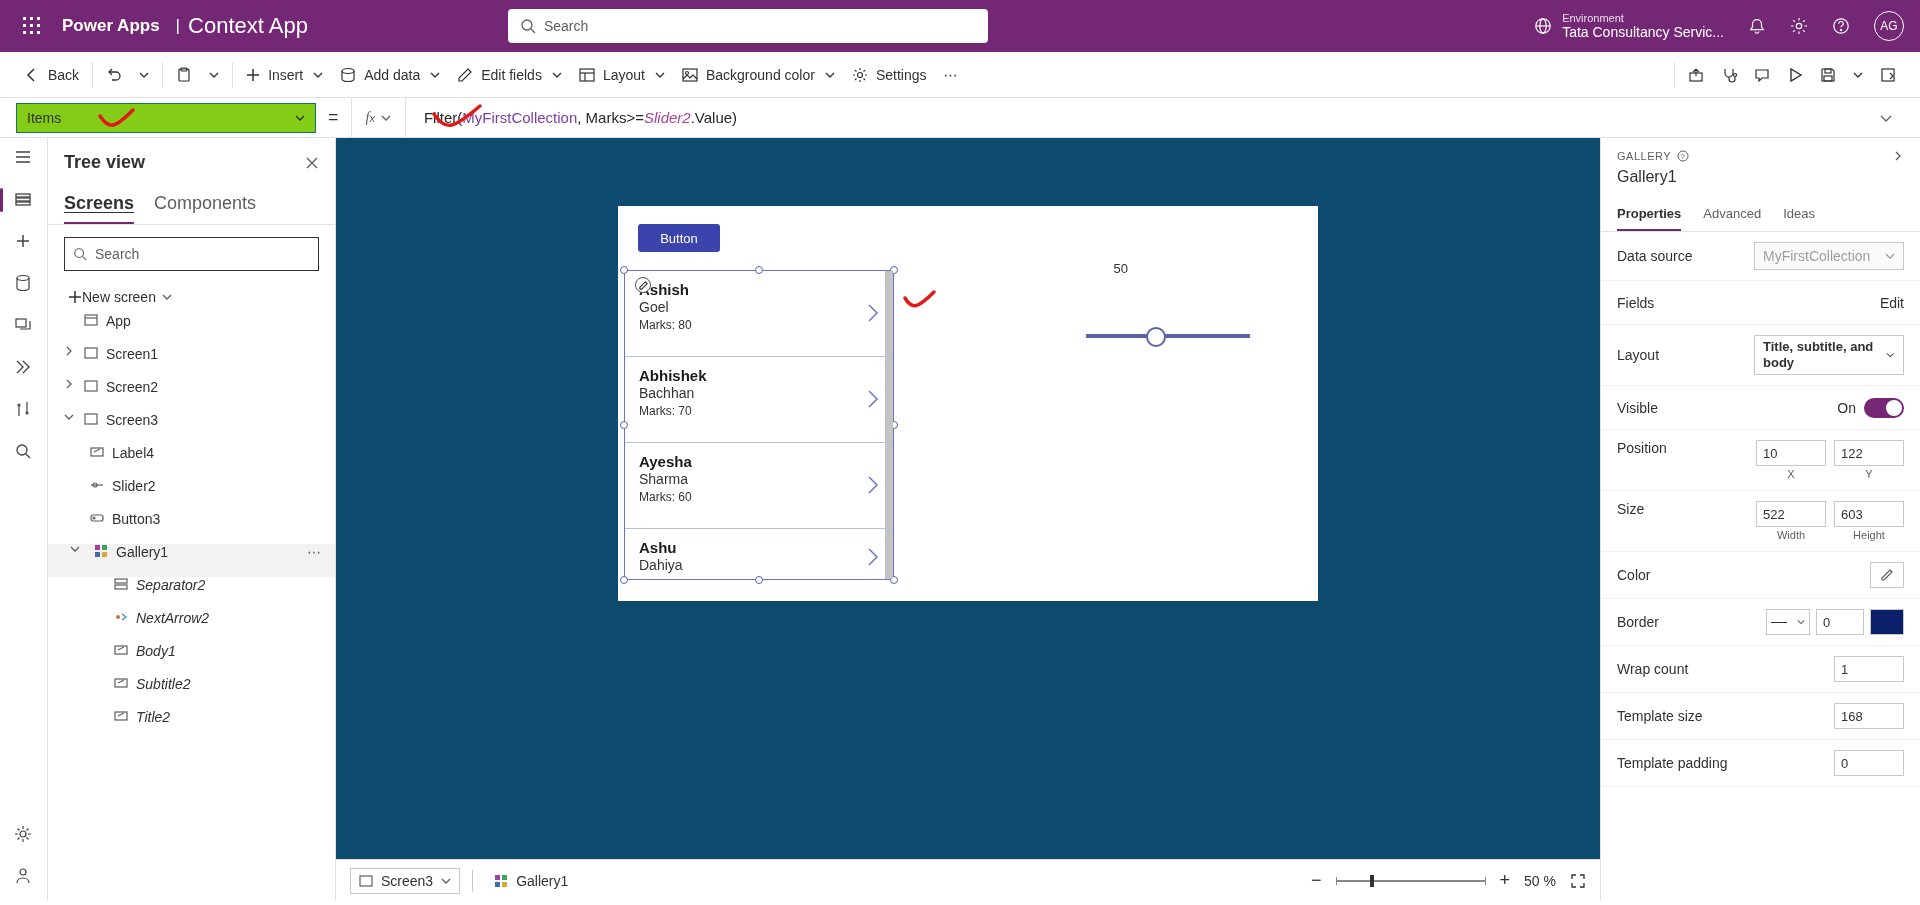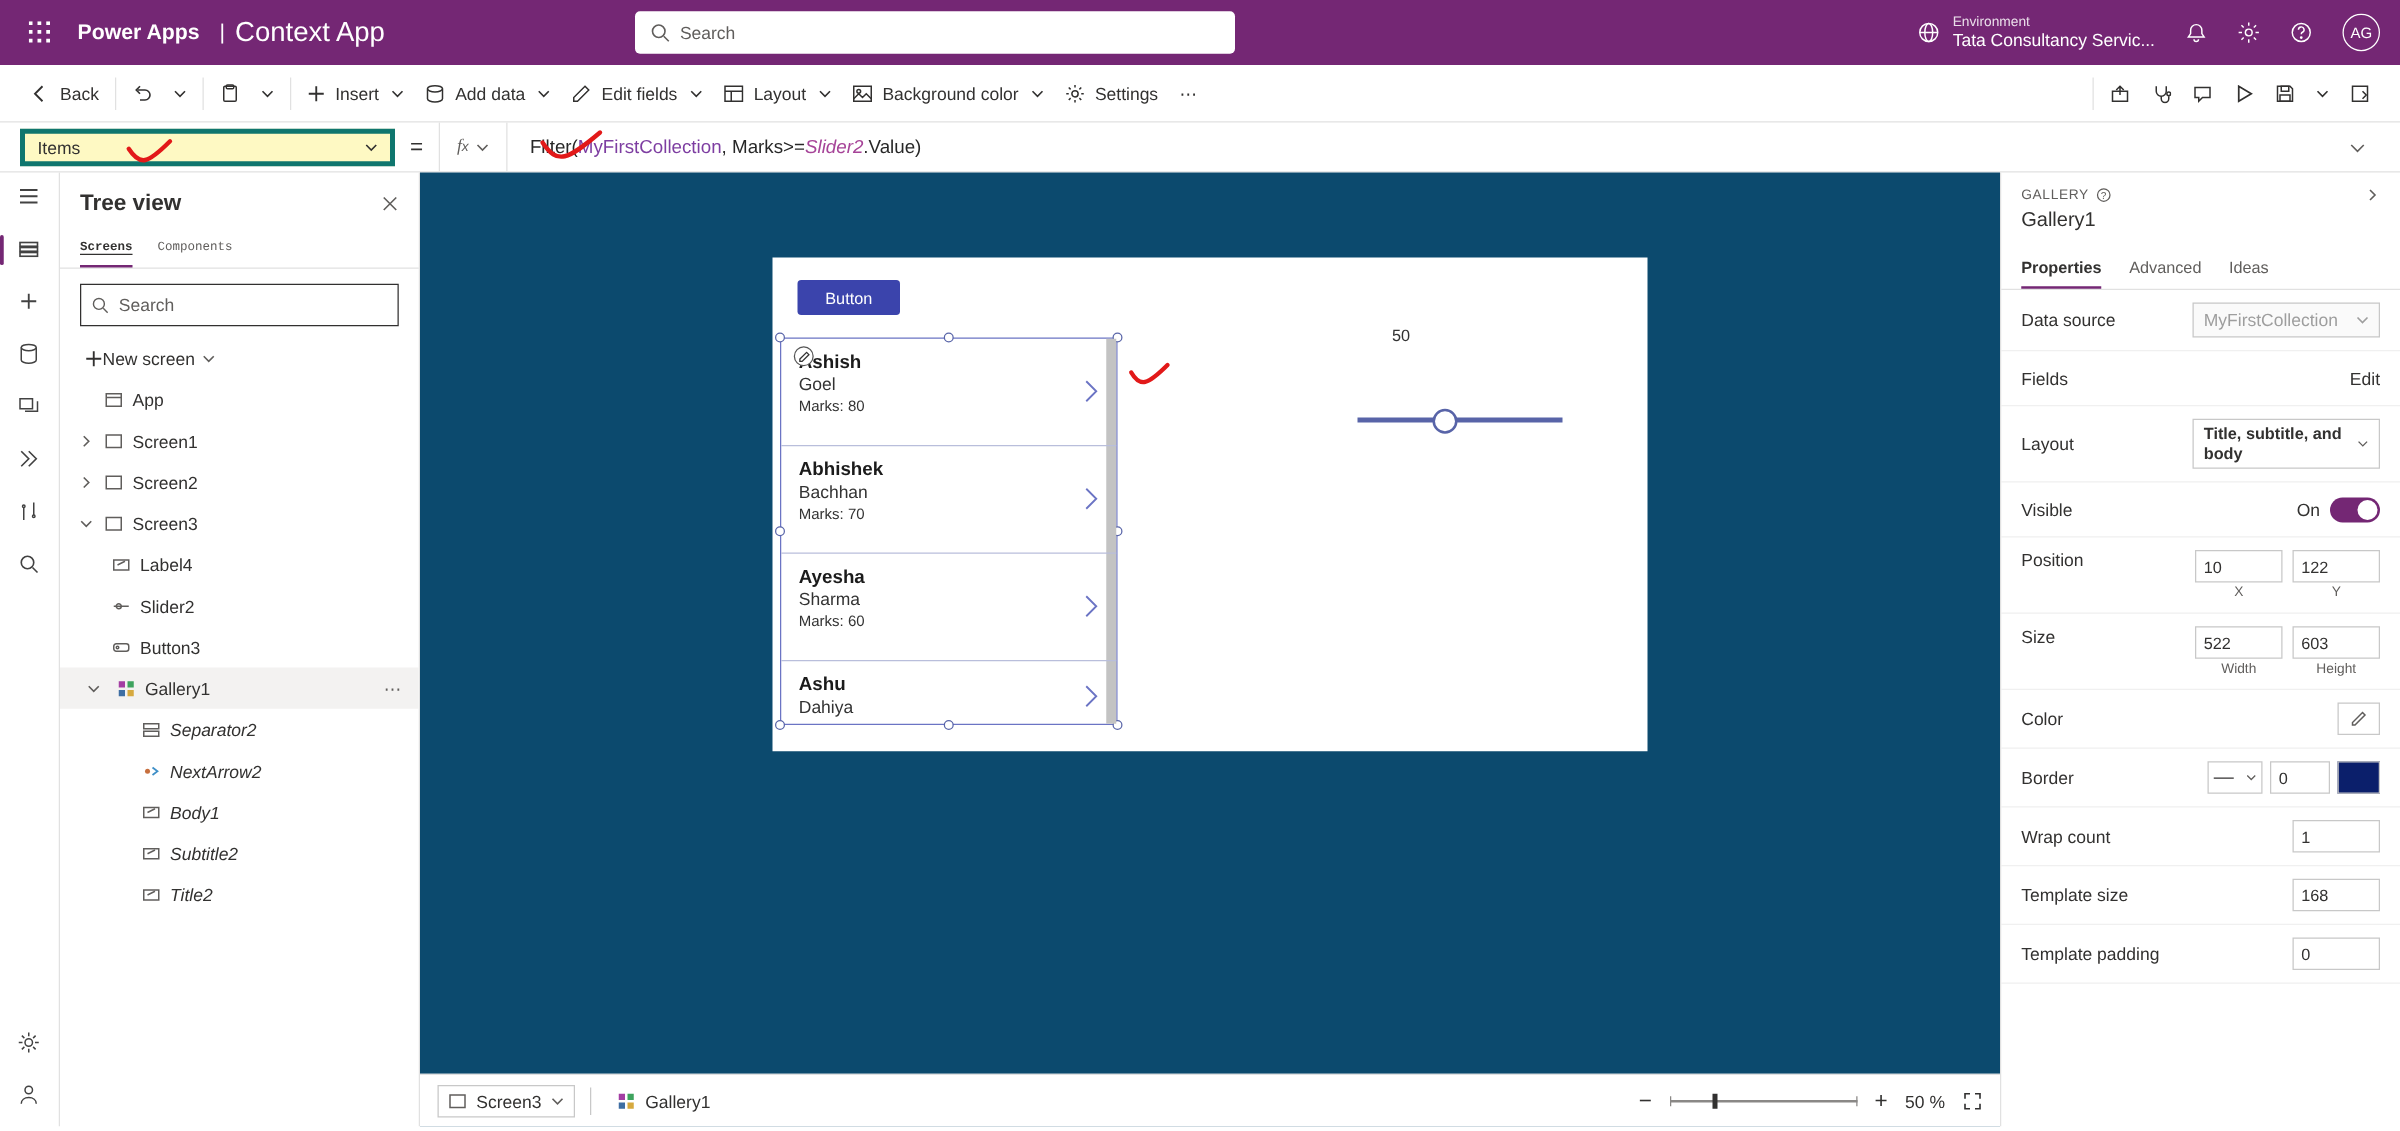--- a/index.html
+++ b/index.html
@@ -33,21 +33,21 @@
 
   
   .tbar{height:46px;border-bottom:1px solid var(--border);display:flex;align-items:center;padding:0 16px;gap:1px;}
   .tbtn{display:flex;align-items:center;gap:8px;height:34px;padding:0 8px;border-radius:4px;cursor:pointer;color:#323130;}
   .divv{width:1px;height:26px;background:var(--border);margin:0 4px;}
   .chev{margin-left:2px;}
   .tbar-spacer{flex:1;}
 
   
   .fbar{height:40px;border-bottom:1px solid var(--border);display:flex;align-items:center;padding:0 16px;gap:12px;position:relative;}
-  .prop-dd{width:300px;height:30px;border:4px solid #0f766e;display:flex;align-items:center;justify-content:space-between;padding:0 10px;font-size:14px;background:#fef9c3;position:relative;}
+  .prop-dd{width:300px;height:30px;border:1px solid #0f766e;display:flex;align-items:center;justify-content:space-between;padding:0 10px;font-size:14px;background:#84cc16;position:relative;}
   .eq{font-size:18px;color:#323130;}
   .fx{display:flex;align-items:center;gap:6px;border-left:1px solid var(--border);border-right:1px solid var(--border);height:100%;padding:0 14px;font-style:italic;color:#605e5c;}
   .formula{flex:1;height:100%;display:flex;align-items:center;font-family:Consolas,monospace;font-size:15px;padding:0 6px;}
   .tk-fn{color:#272727;}
   .tk-id{color:#7d3da1;}
   .tk-id2{color:#a64398;font-style:italic;}
   .tk-txt{color:#272727;}
   .expand{width:36px;display:flex;justify-content:center;}
   .check{position:absolute;}
   .check path{stroke:#e21919;stroke-width:3.5;fill:none;stroke-linecap:round;}
@@ -60,26 +60,26 @@
   .rail-btm{margin-top:auto;display:flex;flex-direction:column;align-items:center;gap:22px;padding-bottom:14px;}
   .rail .ico{width:20px;height:20px;color:#424242;cursor:pointer;}
   .rail .active{position:relative;}
   .rail .active::before{content:"";position:absolute;left:-14px;top:-2px;width:3px;height:24px;background:var(--purple);border-radius:2px;}
 
   
   .tree{width:288px;border-right:1px solid var(--border);display:flex;flex-direction:column;background:#fff;}
   .tree-hd{display:flex;align-items:center;justify-content:space-between;padding:14px 16px 6px 16px;}
   .tree-hd h2{margin:0;font-size:18px;font-weight:600;}
   .tabs{display:flex;gap:20px;padding:6px 16px 0 16px;border-bottom:1px solid var(--border);}
-  .tab{padding:8px 0;font-size:10px;color:#605e5c;cursor:pointer;font-family:Liberation Mono, monospace;}
+  .tab{padding:8px 0;font-size:18px;color:#605e5c;cursor:pointer;}
   .tab.act{color:#323130;font-weight:600;border-bottom:2px solid var(--purple);text-decoration:underline;text-underline-offset:3px;}
   .srch{margin:12px 16px;height:34px;border:1px solid #323130;display:flex;align-items:center;padding:0 8px;gap:8px;color:#605e5c;}
   .newscr{display:flex;align-items:center;gap:0;padding:6px 16px 8px 20px;color:#323130;cursor:pointer;}
   .tlist{flex:1;overflow:auto;}
-  .trow{display:flex;align-items:center;height:33px;padding-left:14px;gap:6px;cursor:pointer;position:relative;}
+  .trow{display:flex;height:33px;padding-left:14px;gap:6px;cursor:pointer;position:relative;}
   .trow.sel{background:var(--sel);}
   .ind1{padding-left:14px;}
   .ind2{padding-left:40px;}
   .ind3{padding-left:64px;font-style:italic;}
   .trow .caret{width:14px;display:flex;justify-content:center;color:#605e5c;}
   .trow .ticon{width:18px;display:flex;justify-content:center;}
   .dots{margin-left:auto;margin-right:12px;color:#605e5c;letter-spacing:2px;}
 
   
   .canvas-wrap{flex:1;background:#0c4a6e;display:flex;flex-direction:column;position:relative;}

